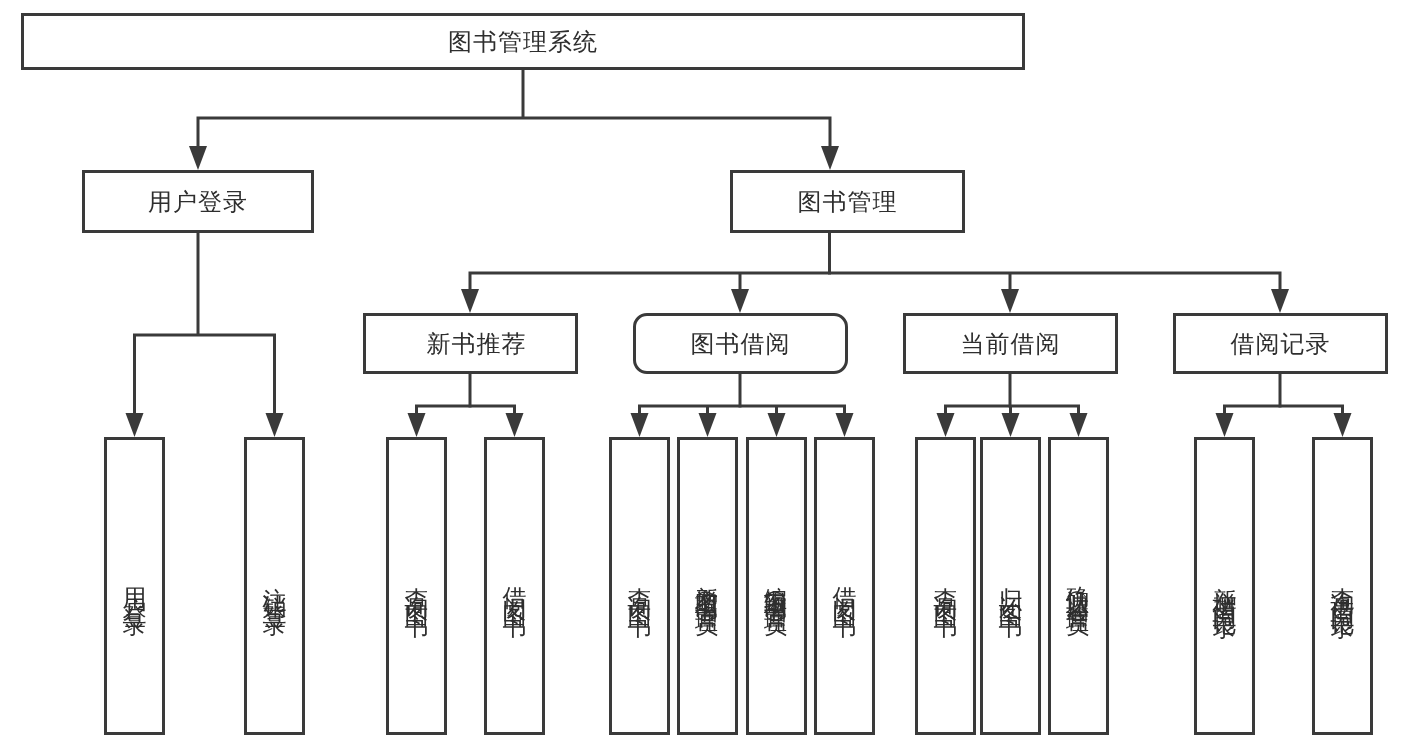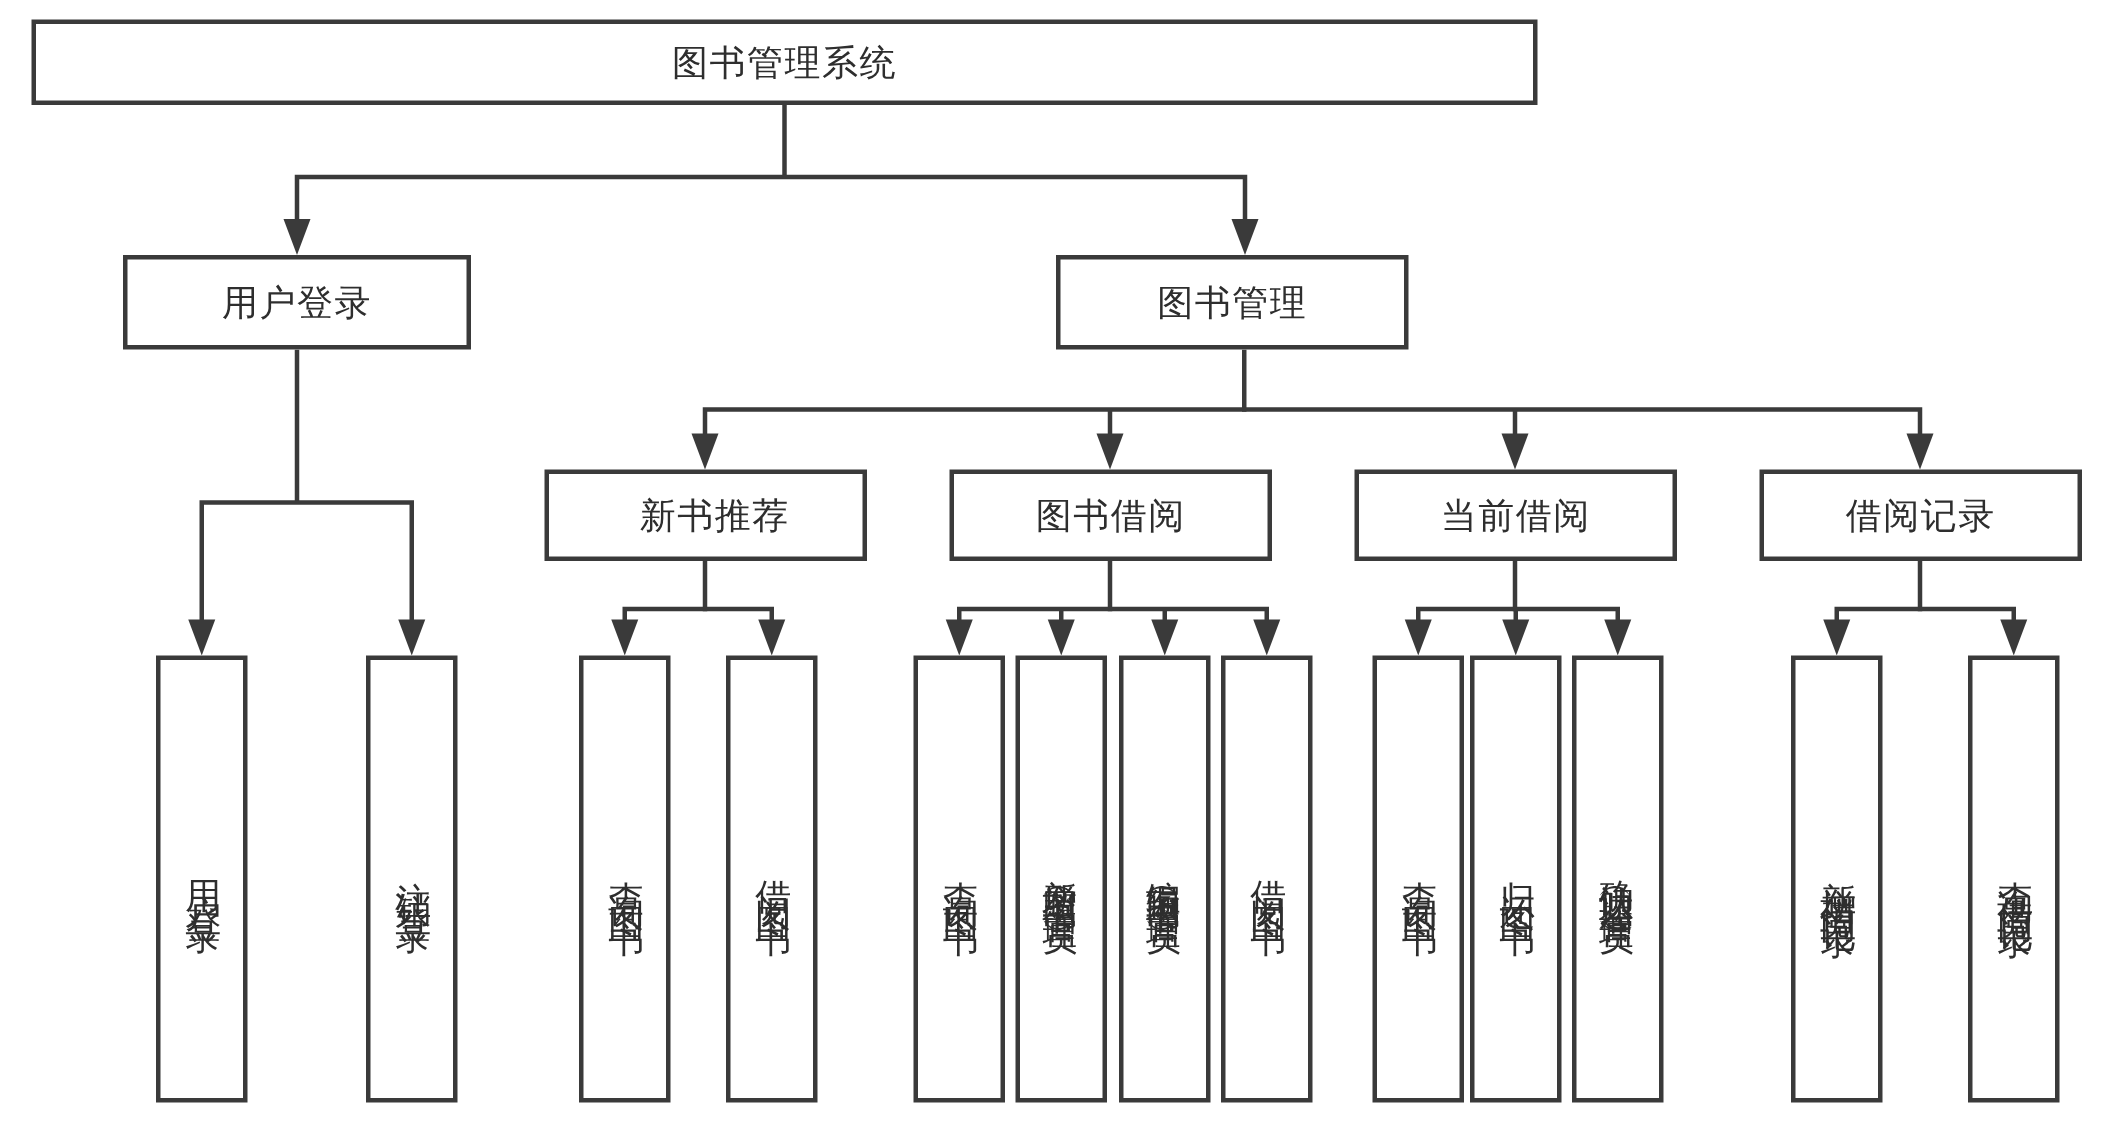--- a/index.html
+++ b/index.html
@@ -33,25 +33,25 @@
     justify-content: center;
     color: #2e2e2e;
     font-size: 24px;
     letter-spacing: 1px;
     white-space: nowrap;
   }
   
   .n-root   { left: 21px;  top: 13px;  width: 1004px; height: 57px; }
   
   .n-login  { left: 82px;  top: 170px; width: 232px;  height: 63px; }
-  .n-mgmt   { left: 704px; top: 170px; width: 235px;  height: 63px; }
+  .n-mgmt   { left: 730px; top: 170px; width: 235px;  height: 63px; }
   
   .n-l3     { top: 313px;  width: 215px; height: 61px; }
   .n-rec    { left: 363px; padding-left: 12px; }
-  .n-bor    { left: 633px; }
+  .n-bor    { left: 633px; border-radius: 14px; }
   .n-cur    { left: 903px; }
   .n-rcd    { left: 1173px; }
   
   .leaf {
     top: 437px;
     width: 61px;
     height: 298px;
     padding: 0;
   }
   .vtext {

